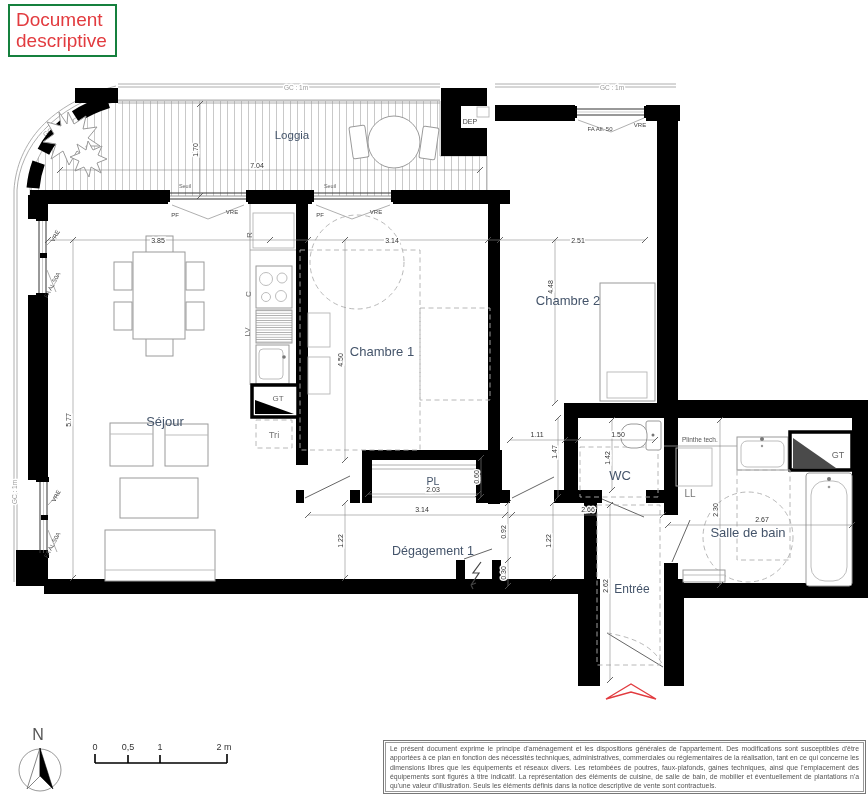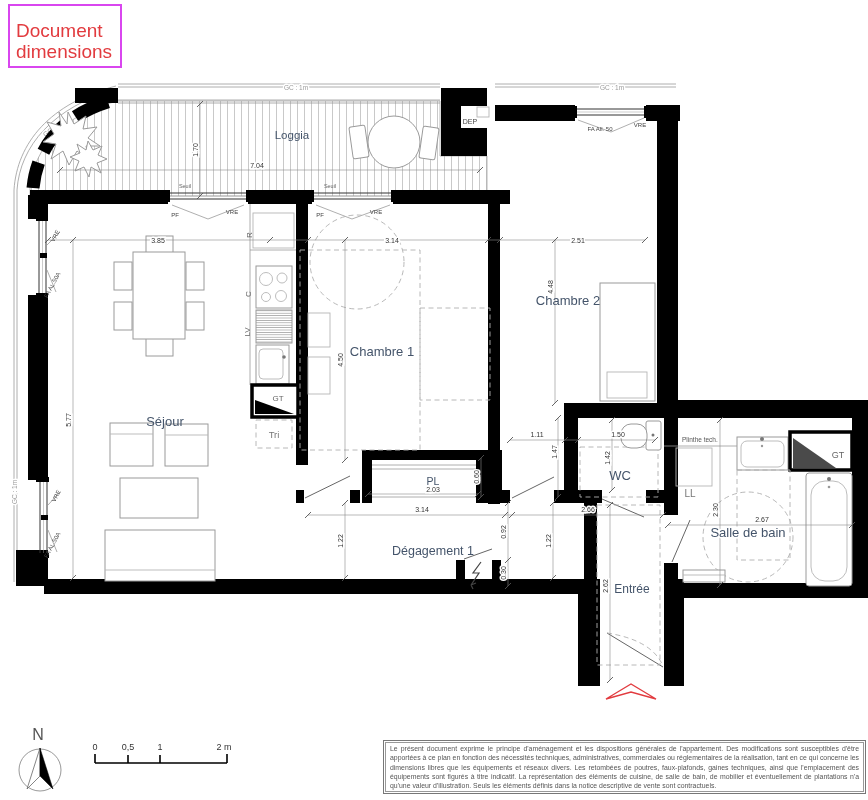--- a/index.html
+++ b/index.html
@@ -16,34 +16,34 @@
   .tick{stroke:#555;stroke-width:.9;fill:none;}
   .door{stroke:#666;stroke-width:1;fill:none;}
   .gc{font-size:6.5px;fill:#9a9a9a;text-anchor:middle;}
   .dimt{font-size:7px;fill:#333;text-anchor:middle;}
   .knock{paint-order:stroke;stroke:#fff;stroke-width:3px;}
   .rlab{font-size:13px;fill:#44546a;text-anchor:middle;}
   .wlab{font-size:6px;fill:#444;text-anchor:middle;}
   .seuil{font-size:5.5px;fill:#666;text-anchor:middle;}
   .fixt{font-size:8px;fill:#666;text-anchor:middle;}
   .red{stroke:#e23b3f;stroke-width:1.3;fill:none;}
-  #stamp{position:absolute;left:8px;top:4px;border:2px solid #d946ef;color:#e23b3f;
-         font-size:19px;line-height:1.12;padding:14px 8px 3px 6px;background:#fff;z-index:5;}
+  #stamp{position:absolute;left:8px;top:4px;border:2px solid #15803d;color:#e23b3f;
+         font-size:19px;line-height:1.12;padding:3px 8px 3px 6px;background:#fff;z-index:5;}
   #legend{position:absolute;left:383px;top:740px;width:469px;border:1px solid #777;
           outline:1px solid #999;outline-offset:-3px;padding:3px 6px;font-size:6.9px;
           line-height:1.34;color:#555;text-align:justify;background:#fff;z-index:5;}
 </style>
 </head>
 <body>
 
 
 
 <div id="stamp">
   <div>Document</div>
-  <div>dimensions</div>
+  <div>descriptive</div>
 </div>
 
 <svg width="868" height="800" viewBox="0 0 868 800">
   <defs>
     <pattern id="deck" width="7" height="8" patternUnits="userSpaceOnUse">
       <rect width="7" height="8" fill="#fff"></rect>
       <line x1="3.5" y1="0" x2="3.5" y2="8" stroke="#c9c9c9" stroke-width="1"></line>
     </pattern>
     <pattern id="hatch" width="4" height="2.4" patternUnits="userSpaceOnUse">
       <line x1="0" y1="1.2" x2="4" y2="1.2" stroke="#8f8f8f" stroke-width="0.7"></line>

